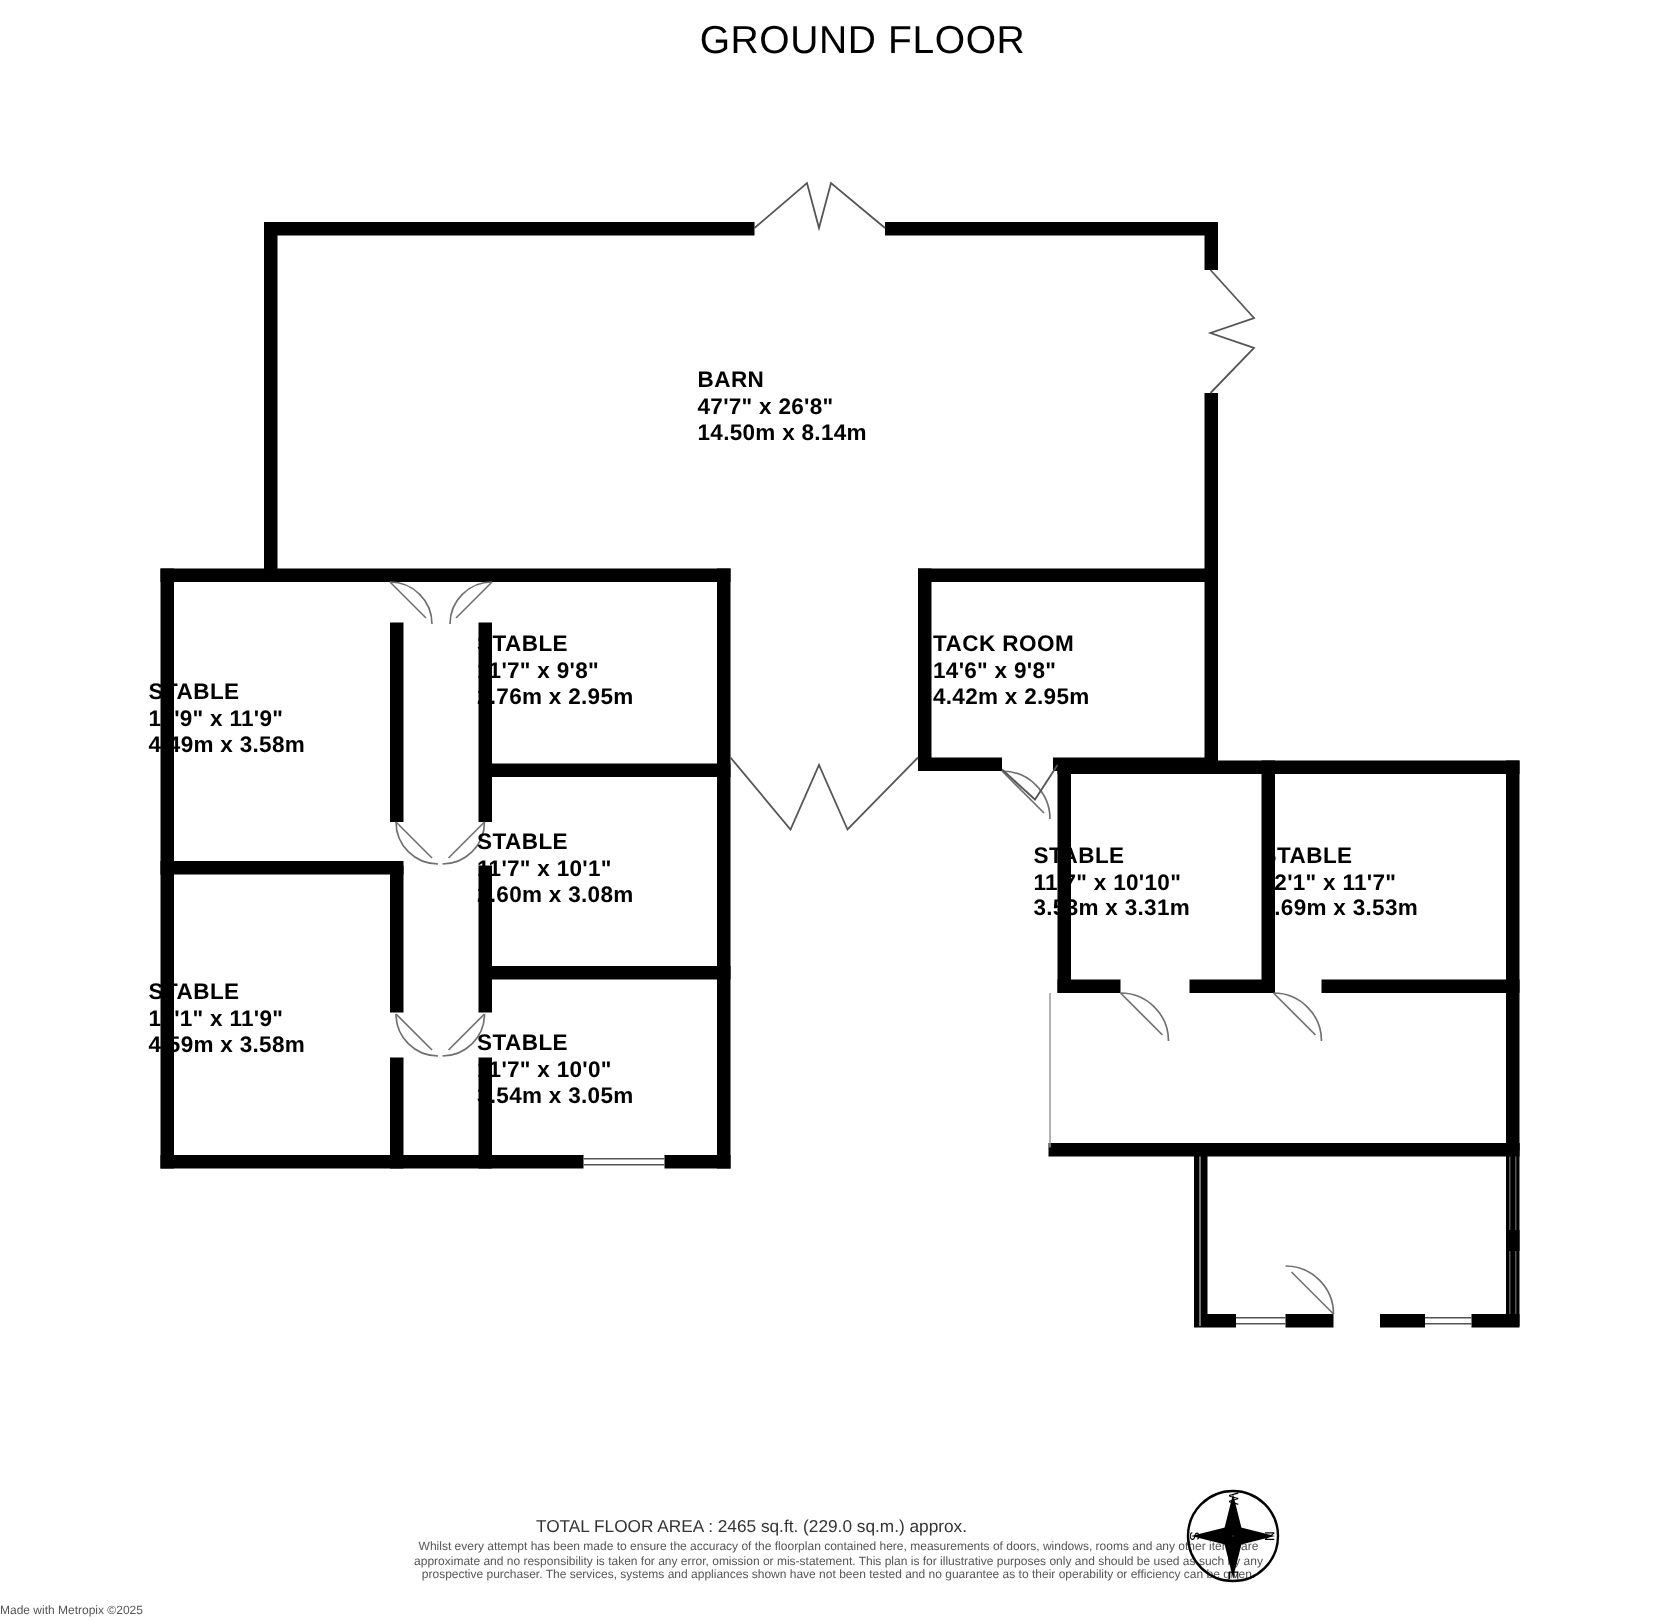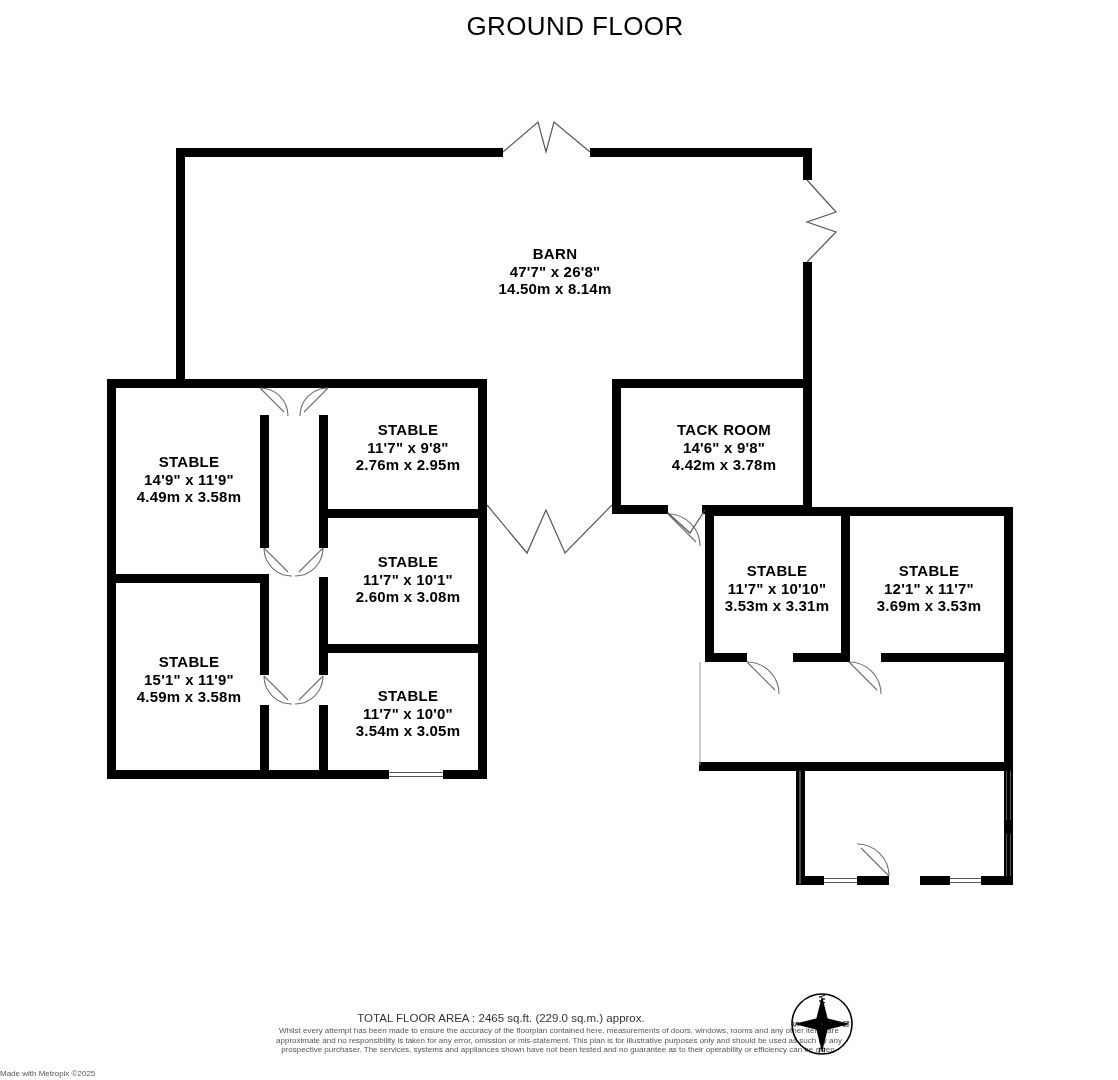--- a/index.html
+++ b/index.html
@@ -39,21 +39,20 @@
   }
   svg.plan-svg {
     position: absolute;
     top: 0;
     left: 0;
     width: 1118px;
     height: 1080px;
   }
   .room-label {
     position: absolute;
-    text-align: center;
     line-height: 17.5px;
     white-space: nowrap;
   }
   .room-name {
     font-size: 15px;
     font-weight: bold;
     letter-spacing: 0.3px;
   }
   .room-dim {
     font-size: 15px;
@@ -262,21 +261,21 @@
 
   <div class="room-label" style="left:318px; top:687px; width:180px;">
     <div class="room-name">STABLE</div>
     <div class="room-dim">11'7"  x 10'0"</div>
     <div class="room-dim">3.54m  x 3.05m</div>
   </div>
 
   <div class="room-label" style="left:622px; top:421px; width:204px;">
     <div class="room-name">TACK ROOM</div>
     <div class="room-dim">14'6"  x 9'8"</div>
-    <div class="room-dim">4.42m  x 3.78m</div>
+    <div class="room-dim">4.42m  x 2.95m</div>
   </div>
 
   <div class="room-label" style="left:689px; top:562px; width:176px;">
     <div class="room-name">STABLE</div>
     <div class="room-dim">11'7"  x 10'10"</div>
     <div class="room-dim">3.53m  x 3.31m</div>
   </div>
 
   <div class="room-label" style="left:841px; top:562px; width:176px;">
     <div class="room-name">STABLE</div>

